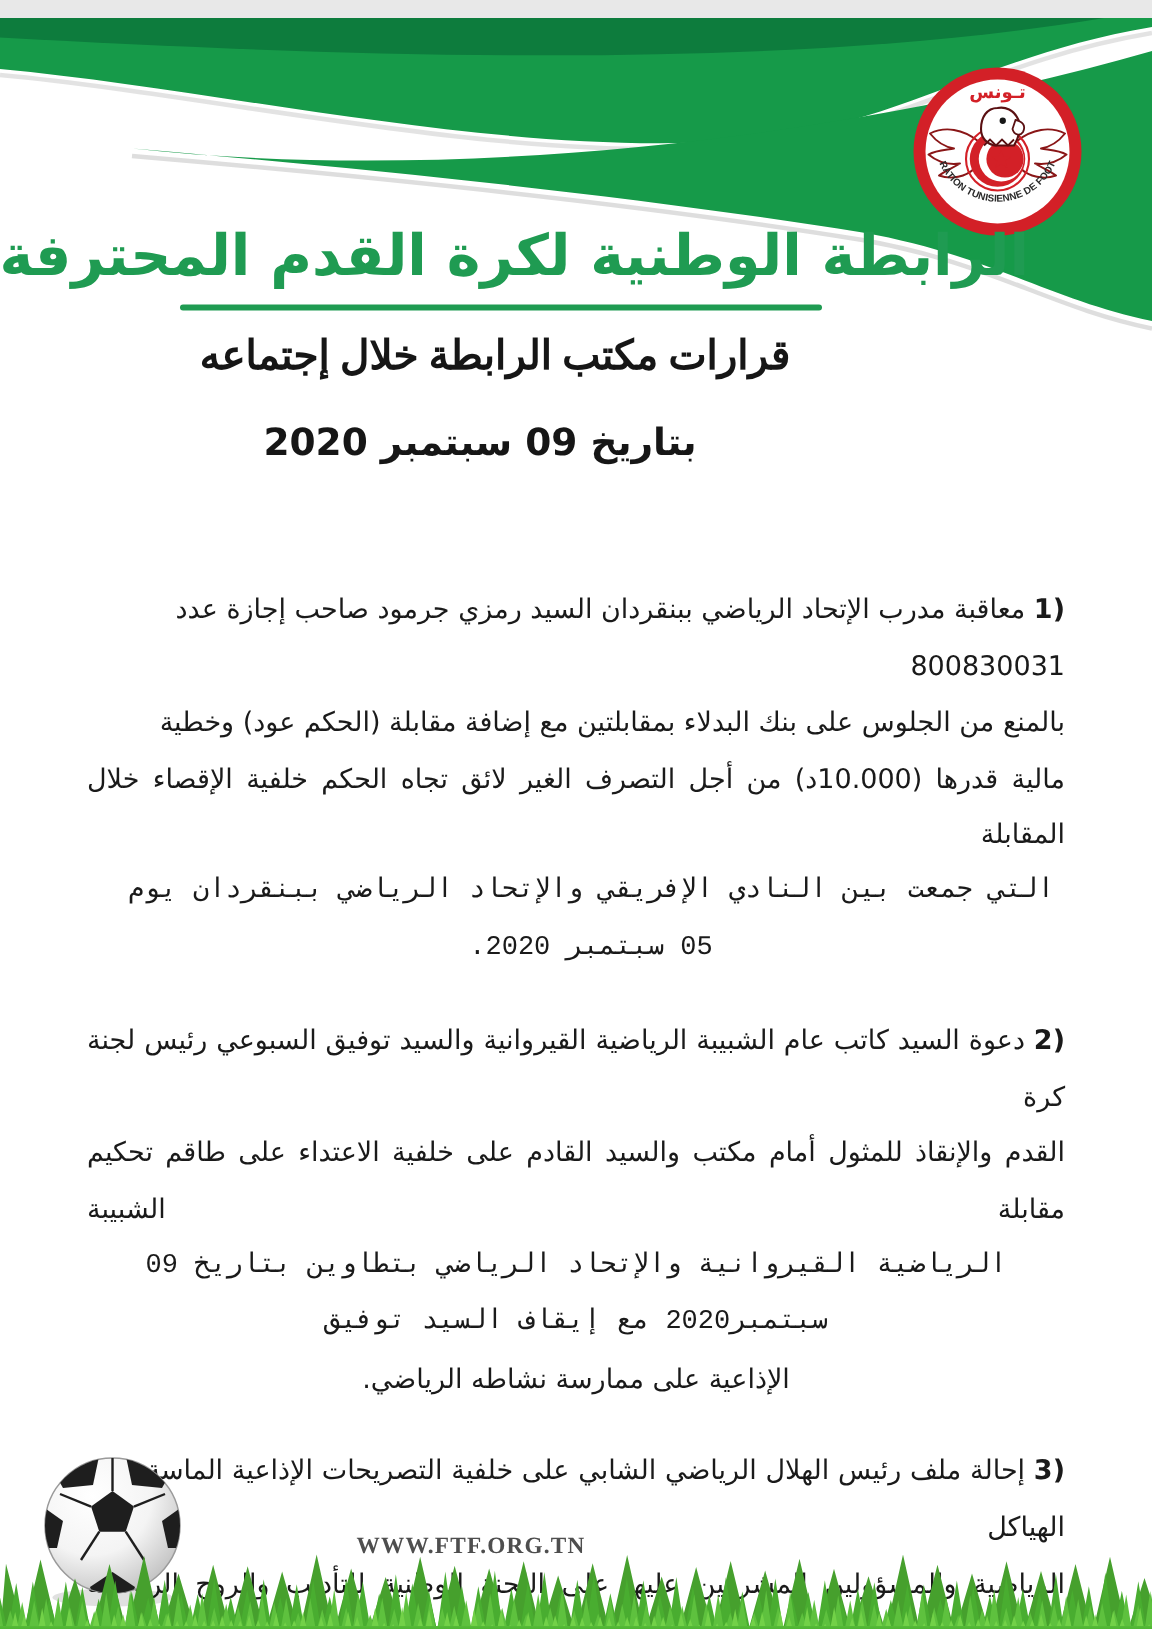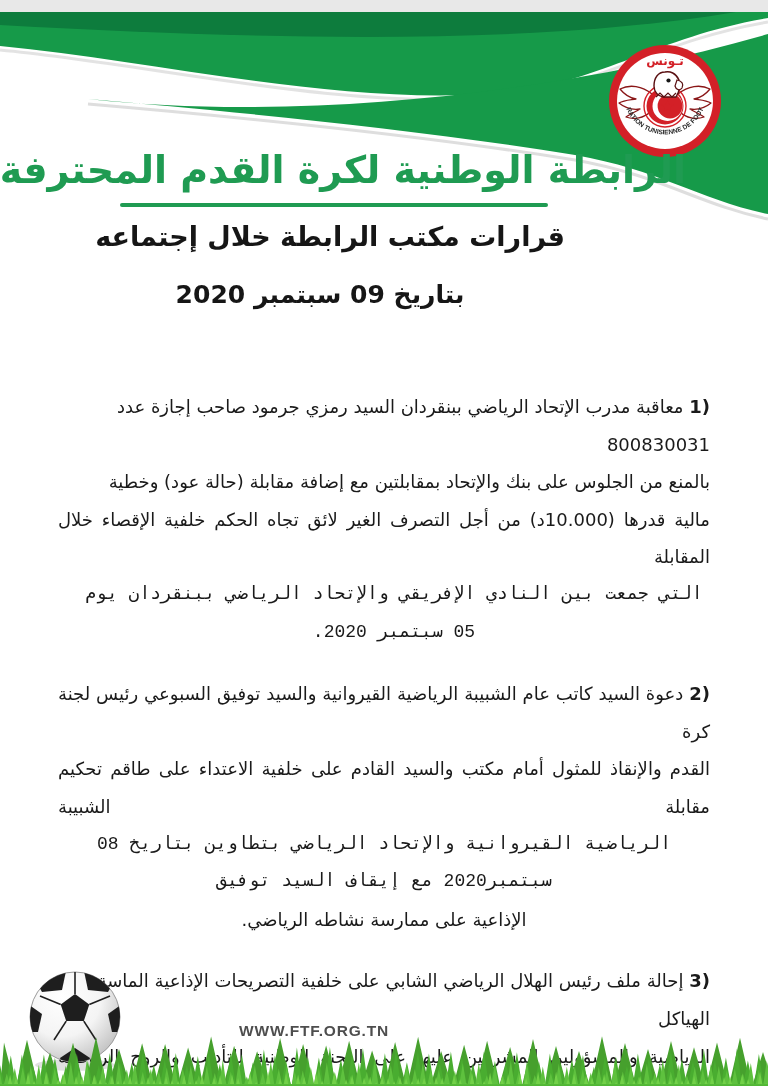--- a/index.html
+++ b/index.html
@@ -6,38 +6,38 @@
   .page{position:relative;width:768px;height:1086px;background:#ffffff;overflow:hidden;
         font-family:"DejaVu Sans",sans-serif;margin:12px auto;}
   svg{display:block;}
   .hdr-svg{position:absolute;top:0;left:0;}
   .logo-svg{position:absolute;top:30px;left:606px;}
   .league-title{position:absolute;top:136px;right:82px;direction:rtl;
     font-size:38px;font-weight:bold;color:#1f9b52;white-space:nowrap;padding-left:26px;}
   .title-underline{position:absolute;top:191px;left:120px;width:428px;height:4px;
     background:#1f9b52;border-radius:2px;}
   .sub1{position:absolute;top:209px;left:0;right:108px;text-align:center;direction:rtl;
-    font-size:27px;font-weight:bold;color:#161616;}
+    font-size:27px;font-weight:bold;color:#161616;font-family:Liberation Serif, serif;}
   .sub2{position:absolute;top:268px;left:0;right:128px;text-align:center;direction:rtl;
     font-size:25px;font-weight:bold;color:#161616;}
   .bodytxt{position:absolute;top:376px;left:58px;right:58px;direction:rtl;
     font-size:18px;color:#1a1a1a;}
   .para{margin:0 0 24px 0;}
   .ln{line-height:37.6px;text-align:right;}
   .ln.just{text-align:justify;text-align-last:justify;}
   .ln.left{direction:rtl;text-align:center;font-family:Liberation Mono, monospace;}
   .ln.center{text-align:center;}
   .ln.padl{padding-left:20px;}
   .ln.padr{padding-right:56px;}
   .ln.split{display:flex;flex-direction:column;justify-content:space-between;direction:ltr;}
   .ln.split .ar{direction:rtl;}
   .mk{font-weight:bold;unicode-bidi:isolate;}
   .num{unicode-bidi:isolate;}
   .website{position:absolute;top:1010px;left:0;width:628px;text-align:center;
-    font-family:Liberation Sans, sans-serif;font-size:15.5px;font-weight:700;
+    font-family:Liberation Serif, serif;font-size:15.5px;font-weight:700;
     letter-spacing:.8px;color:#4e4e4e;z-index:1;}
   .ball-svg{position:absolute;left:24px;top:956px;z-index:2;}
   .grass-svg{position:absolute;left:0;top:1016px;z-index:3;}
 </style>
 </head>
 <body>
 
 <div class="page">
 
   <svg class="hdr-svg" width="768" height="215" viewBox="0 0 768 215">
@@ -94,33 +94,33 @@
 
   <div class="bodytxt">
 
     <div class="para">
       <div class="ln">
         <span class="mk" dir="ltr">1)</span>
         <span>معاقبة مدرب الإتحاد الرياضي ببنقردان السيد رمزي جرمود صاحب إجازة عدد</span>
       </div>
       <div class="ln split">
         <span class="num">800830031</span>
-        <span class="ar">بالمنع من الجلوس على بنك والإتحاد بمقابلتين مع إضافة مقابلة (حالة عود) وخطية</span>
+        <span class="ar">بالمنع من الجلوس على بنك البدلاء بمقابلتين مع إضافة مقابلة (الحكم عود) وخطية</span>
       </div>
       <div class="ln just">مالية قدرها (10.000د) من أجل التصرف الغير لائق تجاه الحكم خلفية الإقصاء خلال المقابلة</div>
       <div class="ln left padl">التي جمعت بين النادي الإفريقي والإتحاد الرياضي ببنقردان يوم 05 سبتمبر 2020.</div>
     </div>
 
     <div class="para">
       <div class="ln just">
         <span class="mk" dir="ltr">2)</span>
         <span>دعوة السيد كاتب عام الشبيبة الرياضية القيروانية والسيد توفيق السبوعي رئيس لجنة كرة</span>
       </div>
       <div class="ln just">القدم والإنقاذ للمثول أمام مكتب والسيد القادم على خلفية الاعتداء على طاقم تحكيم مقابلة الشبيبة</div>
-      <div class="ln left">الرياضية القيروانية والإتحاد الرياضي بتطاوين بتاريخ 08 سبتمبر2020 مع إيقاف السيد توفيق</div>
+      <div class="ln left">الرياضية القيروانية والإتحاد الرياضي بتطاوين بتاريخ 09 سبتمبر2020 مع إيقاف السيد توفيق</div>
       <div class="ln center">الإذاعية على ممارسة نشاطه الرياضي.</div>
     </div>
 
     <div class="para">
       <div class="ln just">
         <span class="mk" dir="ltr">3)</span>
         <span>إحالة ملف رئيس الهلال الرياضي الشابي على خلفية التصريحات الإذاعية الماسة بهيبة الهياكل</span>
       </div>
       <div class="ln just">الرياضية والمسؤولين المشرفين عليها على اللجنة الوطنية للتأديب والروح الرياضية بالجامعة</div>
       <div class="ln padr">التونسية لكرة القدم</div>

